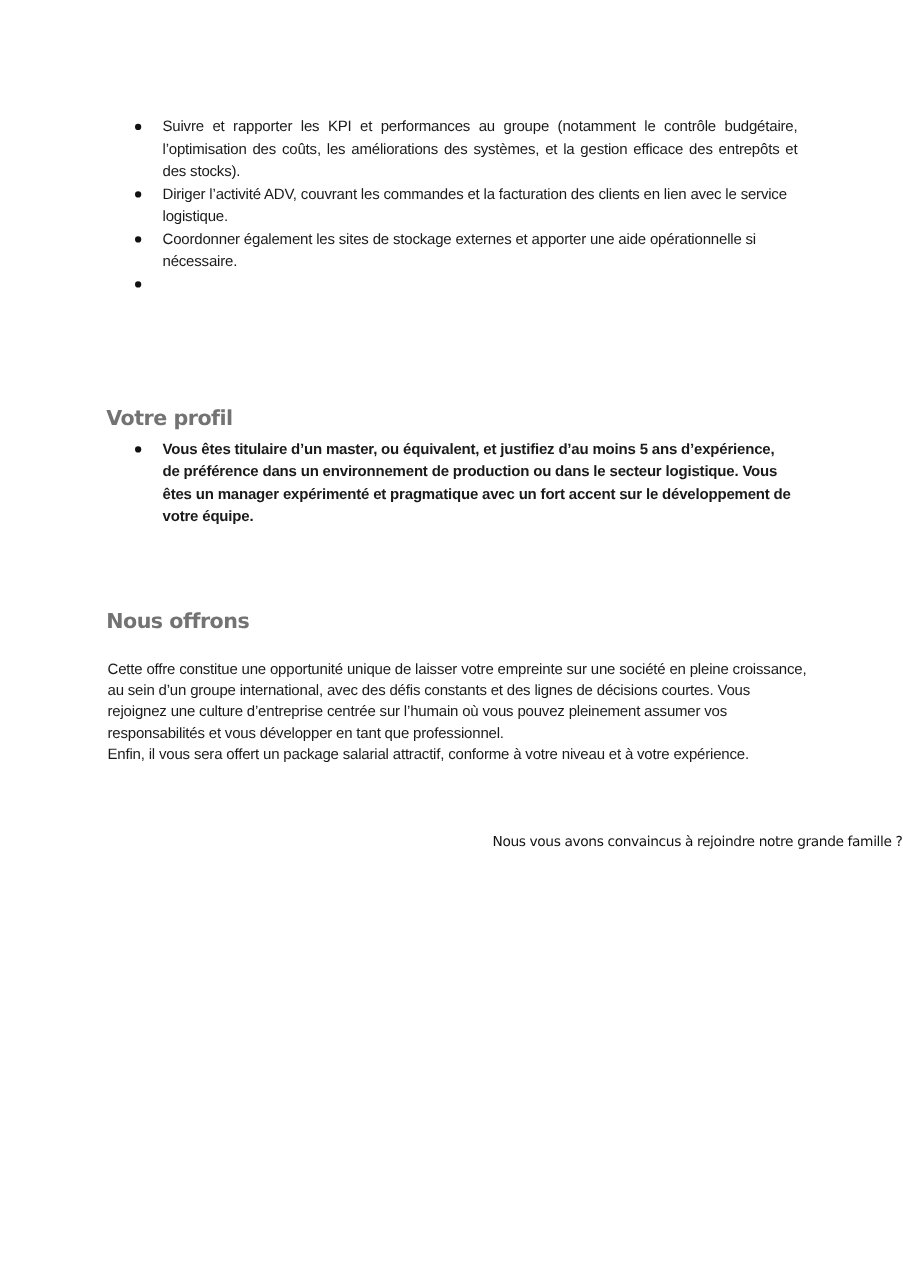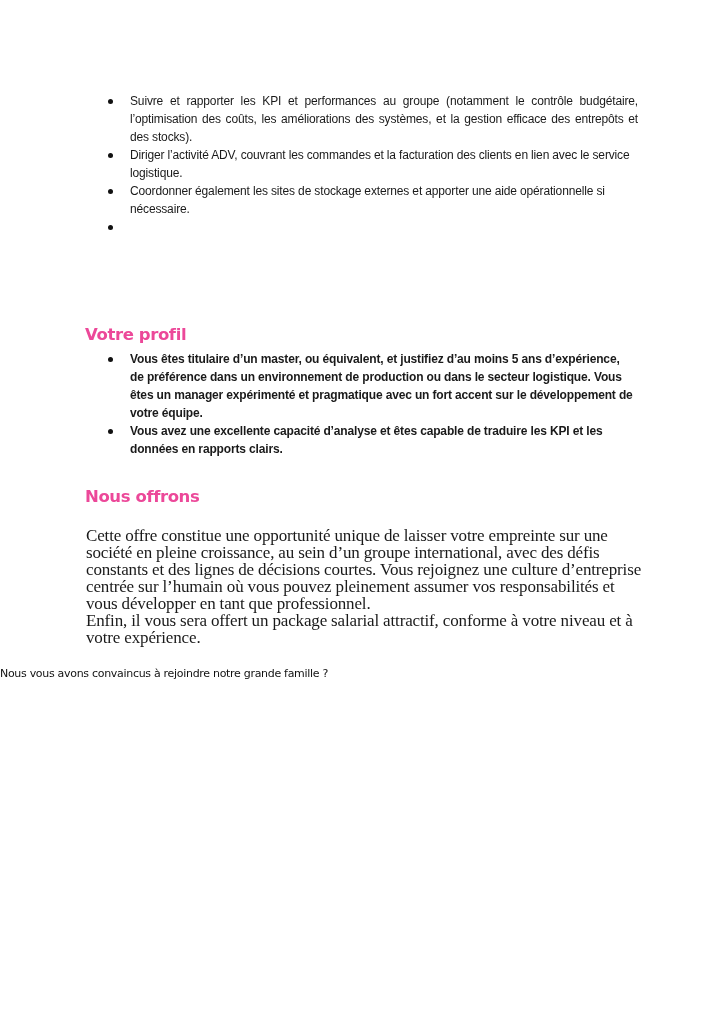--- a/index.html
+++ b/index.html
@@ -51,44 +51,43 @@
       background: #111;
     }
     #list-missions { top: 92px; }
     #list-profil { top: 350px; width: 528px; font-weight: bold; }
     .heading {
       position: absolute;
       left: 85px;
       font-family: "DejaVu Sans", sans-serif;
       font-weight: bold;
       font-size: 16.5px;
-      color: #ec4899;
+      color: #737373;
       margin: 0;
       letter-spacing: -0.4px;
     }
     #heading-profil { top: 325px; }
     #heading-offrons { top: 487px; }
     .paragraph {
       position: absolute;
       left: 86px;
       top: 527px;
       width: 560px;
-      font-size: 17px;
+      font-size: 12px;
       line-height: 17px;
       letter-spacing: -0.15px;
       margin: 0;
-      font-family: Liberation Serif, serif;
     }
     .paragraph p { margin: 0; }
     .cta {
       position: absolute;
       left: 0;
       top: 665px;
       width: 722px;
-      text-align: left;
+      text-align: right;
       font-family: "DejaVu Sans", sans-serif;
       font-size: 11px;
       line-height: 18px;
       letter-spacing: -0.3px;
       color: #111;
     }
     .cta a {
       color: #1a6fd1;
       text-decoration: underline;
       font-weight: bold;
@@ -117,24 +116,20 @@
     </li>
   </ul>
 
   <h2 class="heading" id="heading-profil">Votre profil</h2>
 
   <ul class="bullets" id="list-profil">
     <li>
       <span class="bullet"></span>
       <span>Vous êtes titulaire d’un master, ou équivalent, et justifiez d’au moins 5 ans d’expérience, de préférence dans un environnement de production ou dans le secteur logistique. Vous êtes un manager expérimenté et pragmatique avec un fort accent sur le développement de votre équipe.</span>
     </li>
-    <li>
-      <span class="bullet"></span>
-      <span>Vous avez une excellente capacité d’analyse et êtes capable de traduire les KPI et les données en rapports clairs.</span>
-    </li>
   </ul>
 
   <h2 class="heading" id="heading-offrons">Nous offrons</h2>
 
   <div class="paragraph">
     <p>Cette offre constitue une opportunité unique de laisser votre empreinte sur une société en pleine croissance, au sein d’un groupe international, avec des défis constants et des lignes de décisions courtes. Vous rejoignez une culture d’entreprise centrée sur l’humain où vous pouvez pleinement assumer vos responsabilités et vous développer en tant que professionnel.</p>
     <p>Enfin, il vous sera offert un package salarial attractif, conforme à votre niveau et à votre expérience.</p>
   </div>
 
   <div class="cta">

